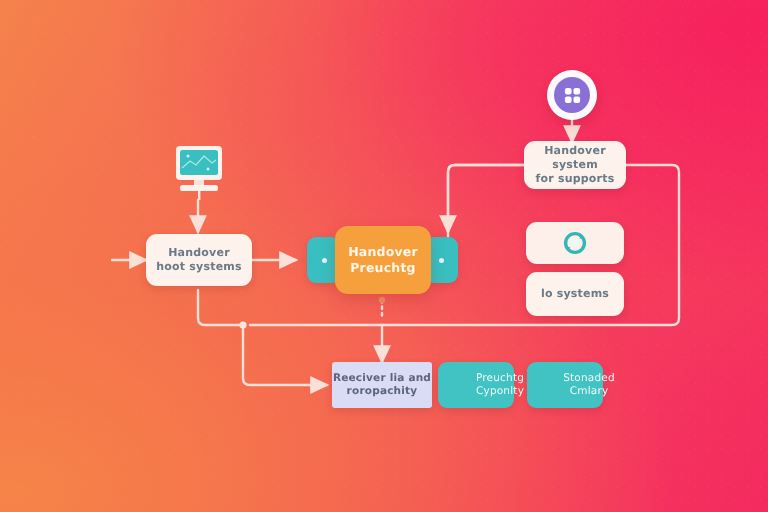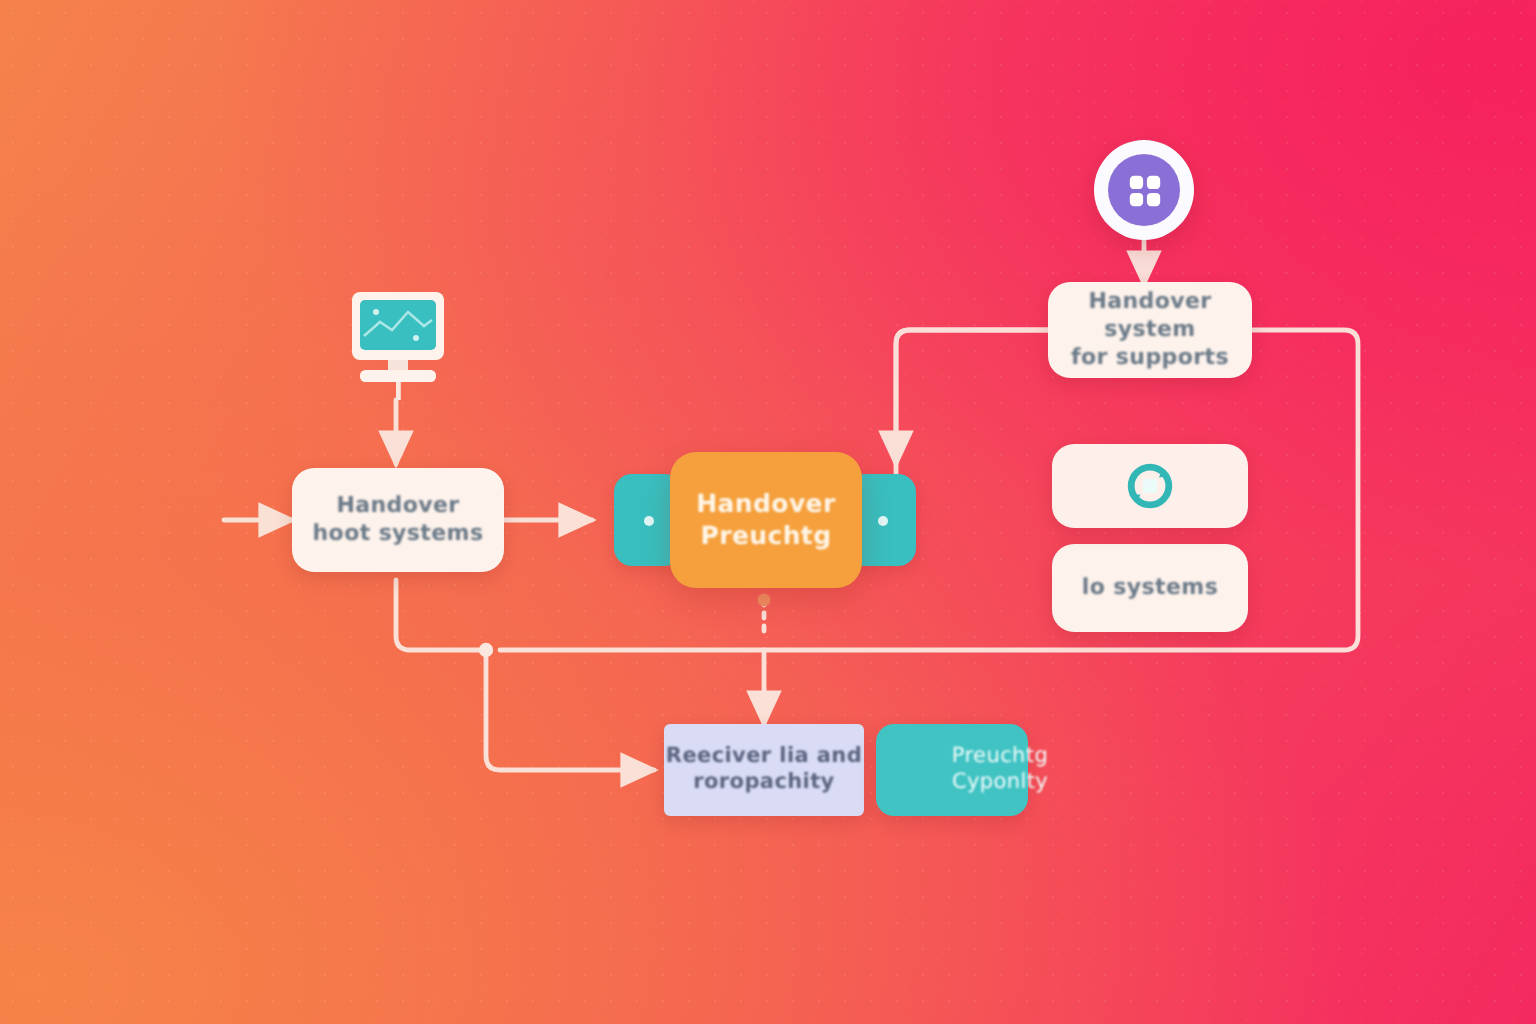--- a/index.html
+++ b/index.html
@@ -203,14 +203,20 @@
     </span>
   </div>
 
   <div class="node chip-teal" style="left:438px;top:362px;width:76px;height:46px;">
     <span>
       <span class="lbl">Preuchtg</span>
       <span class="lbl">Cyponlty</span>
     </span>
   </div>
 
+  <div class="node chip-teal" style="left:527px;top:362px;width:76px;height:46px;">
+    <span>
+      <span class="lbl">Stonaded</span>
+      <span class="lbl">Cmlary</span>
+    </span>
+  </div>
 
 </div>
 
 </body></html>

